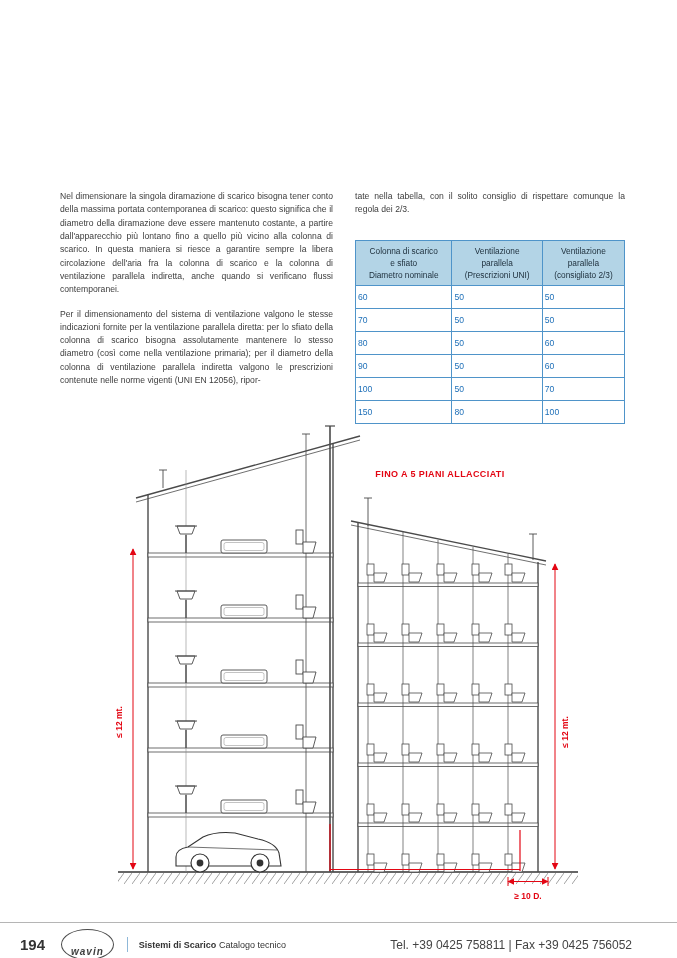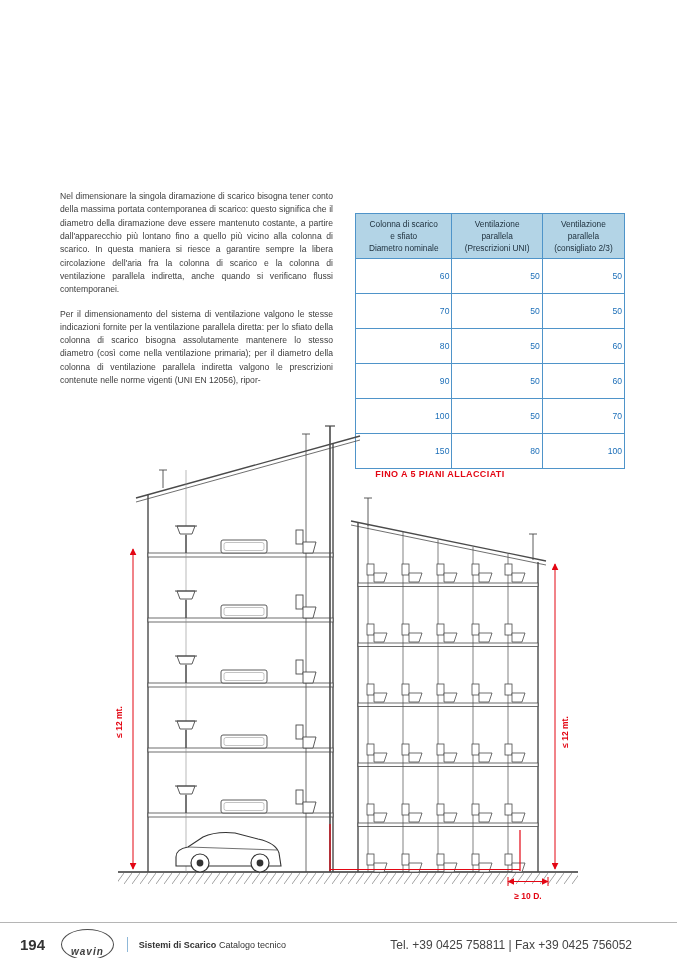--- a/index.html
+++ b/index.html
@@ -13,21 +13,21 @@
   .col-right{position:absolute;left:355px;top:190px;width:270px;}
   .body-text{font-size:8.6px;line-height:1.55;text-align:justify;margin:0 0 11px 0;color:#3c3c3c;}
   
   table.vent{border-collapse:collapse;width:270px;margin-top:23px;}
   table.vent th, table.vent td{border:1px solid #4f94c9;}
   table.vent th{
     background:#b3d4e6;color:#20323f;font-weight:normal;
     font-size:8.3px;line-height:1.45;padding:4px 2px;text-align:center;vertical-align:middle;
   }
   table.vent td{
-    color:#1d6fb8;font-size:8.6px;text-align:right;padding:12px 2px;background:#fff;
+    color:#1d6fb8;font-size:8.6px;text-align:left;padding:6px 2px;background:#fff;
   }
   
   .diagram{position:absolute;left:68px;top:422px;width:560px;height:492px;}
   .diagram svg{display:block;width:560px;height:492px;}
   .red-label{fill:#e30613;font-family:"Liberation Sans",sans-serif;font-weight:bold;}
   
   .footer-rule{position:absolute;left:0;right:0;top:922px;border-top:1px solid #b5b5b5;}
   .footer{position:absolute;left:20px;right:45px;top:929px;display:flex;align-items:center;}
   .page-num{font-size:15px;font-weight:bold;color:#333;}
   .logo{
@@ -44,20 +44,21 @@
 <body>
 
 <div class="page">
 
   <div class="col-left">
     <p class="body-text">Nel dimensionare la singola diramazione di scarico bisogna tener conto della massima portata contemporanea di scarico: questo significa che il diametro della diramazione deve essere mantenuto costante, a partire dall'apparecchio più lontano fino a quello più vicino alla colonna di scarico. In questa maniera si riesce a garantire sempre la libera circolazione dell'aria fra la colonna di scarico e la colonna di ventilazione parallela indiretta, anche quando si verificano flussi contemporanei.</p>
     <p class="body-text">Per il dimensionamento del sistema di ventilazione valgono le stesse indicazioni fornite per la ventilazione parallela diretta: per lo sfiato della colonna di scarico bisogna assolutamente mantenere lo stesso diametro (così come nella ventilazione primaria); per il diametro della colonna di ventilazione parallela indiretta valgono le prescrizioni contenute nelle norme vigenti (UNI EN 12056), ripor-</p>
   </div>
 
   <div class="col-right">
+    <p class="body-text">tate nella tabella, con il solito consiglio di rispettare comunque la regola dei 2/3.</p>
     <table class="vent">
       <thead>
           <tr>
             <th>Colonna di scarico<br>e sfiato<br>Diametro nominale</th>
             <th>Ventilazione<br>parallela<br>(Prescrizioni UNI)</th>
             <th>Ventilazione<br>parallela<br>(consigliato 2/3)</th>
           </tr>
         </thead>
       <tbody>
           <tr>

